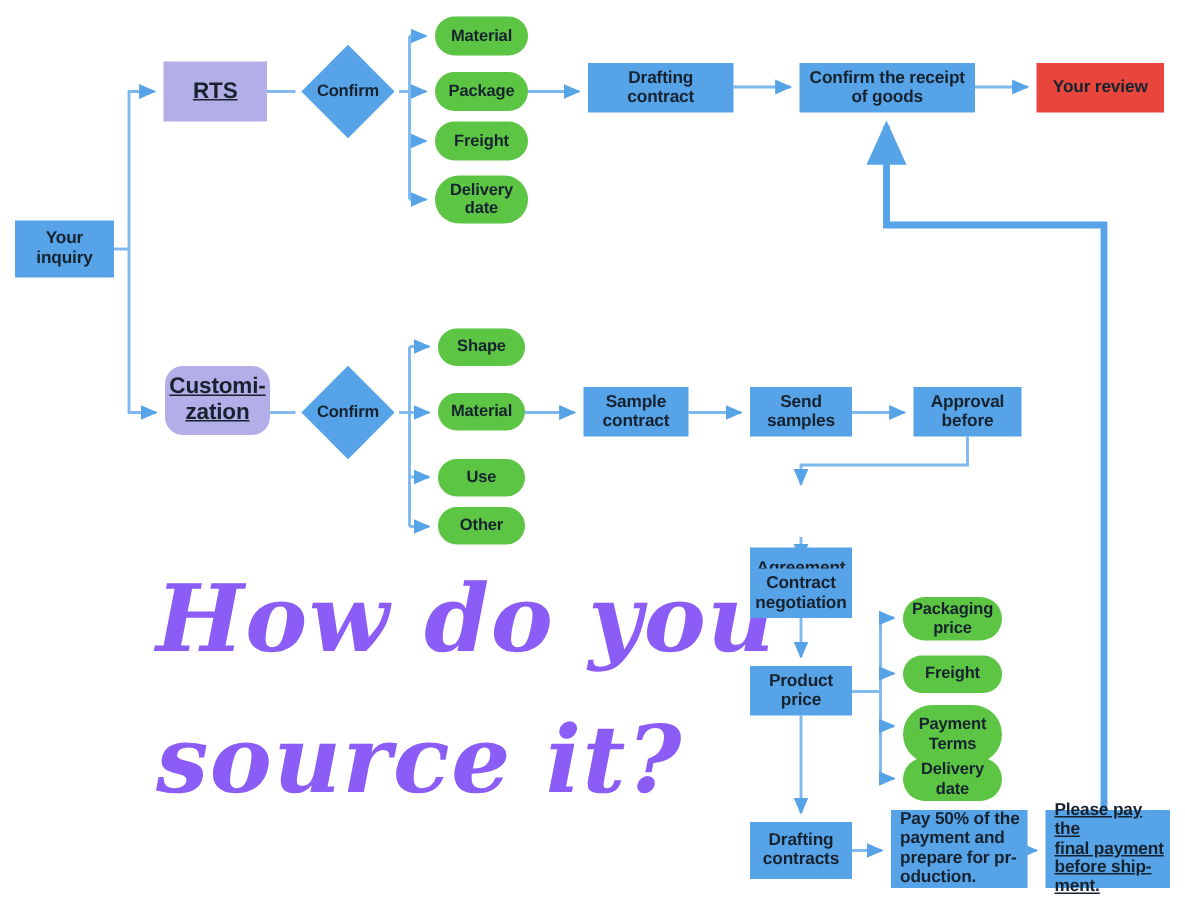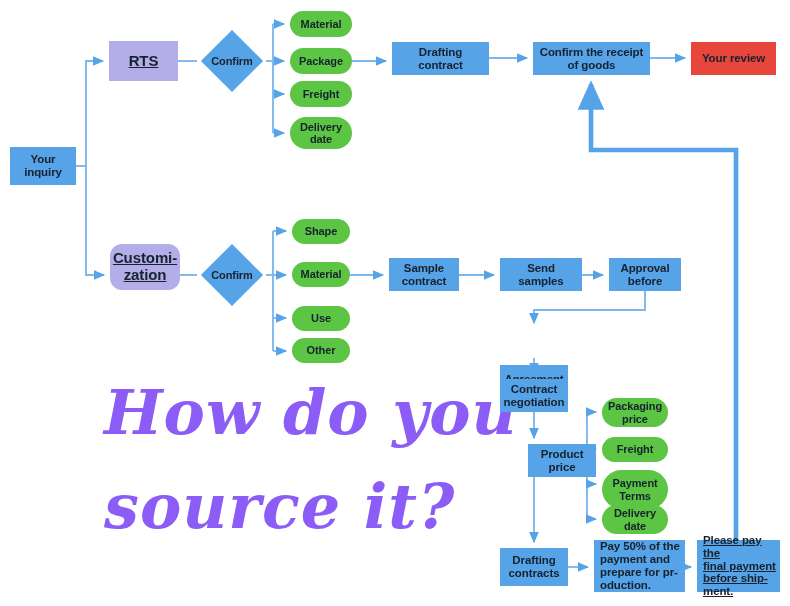--- a/index.html
+++ b/index.html
@@ -163,28 +163,28 @@
       <div class="node n-red" style="left: 691px; top: 42px; width: 85px; height: 33px;"><span>Your review</span></div>
       <div class="node n-purple" style="left: 110px; top: 244px; width: 70px; height: 46px; border-radius: 12px;"><span>Customi-
 zation</span></div>
       <div class="node n-diamond" style="left: 198px; top: 252px; width: 68px; height: 46px;"><span class="dia-shape"></span><span class="dia-label">Confirm</span></div>
       <div class="node n-green" style="left: 292px; top: 219px; width: 58px; height: 25px;"><span>Shape</span></div>
       <div class="node n-green" style="left: 292px; top: 262px; width: 58px; height: 25px;"><span>Material</span></div>
       <div class="node n-green" style="left: 292px; top: 306px; width: 58px; height: 25px;"><span>Use</span></div>
       <div class="node n-green" style="left: 292px; top: 338px; width: 58px; height: 25px;"><span>Other</span></div>
       <div class="node n-blue" style="left: 389px; top: 258px; width: 70px; height: 33px;"><span>Sample
 contract</span></div>
-      <div class="node n-blue" style="left: 500px; top: 258px; width: 82px; height: 33px;"><span>Send
+      <div class="node n-blue" style="left: 500px; top: 258px; width: 68px; height: 33px;"><span>Send
 samples</span></div>
       <div class="node n-blue" style="left: 609px; top: 258px; width: 72px; height: 33px;"><span>Approval
 before</span></div>
       <div class="node n-blue" style="left: 500px; top: 329px; width: 68px; height: 29px; margin-top: 36px;"><span>Agreement</span></div>
       <div class="node n-blue" style="left: 500px; top: 379px; width: 68px; height: 33px;"><span>Contract
 negotiation</span></div>
-      <div class="node n-blue" style="left: 528px; top: 444px; width: 68px; height: 33px; justify-content: center;"><span>Product
+      <div class="node n-blue" style="left: 500px; top: 444px; width: 68px; height: 33px; justify-content: center;"><span>Product
 price</span></div>
       <div class="node n-green" style="left: 602px; top: 398px; width: 66px; height: 29px;"><span>Packaging
 price</span></div>
       <div class="node n-green" style="left: 602px; top: 437px; width: 66px; height: 25px;"><span>Freight</span></div>
       <div class="node n-green" style="left: 602px; top: 470px; width: 66px; height: 39px;"><span>Payment
 Terms</span></div>
       <div class="node n-green" style="left: 602px; top: 505px; width: 66px; height: 29px;"><span>Delivery
 date</span></div>
       <div class="node n-blue" style="left: 500px; top: 548px; width: 68px; height: 38px;"><span>Drafting
 contracts</span></div>

